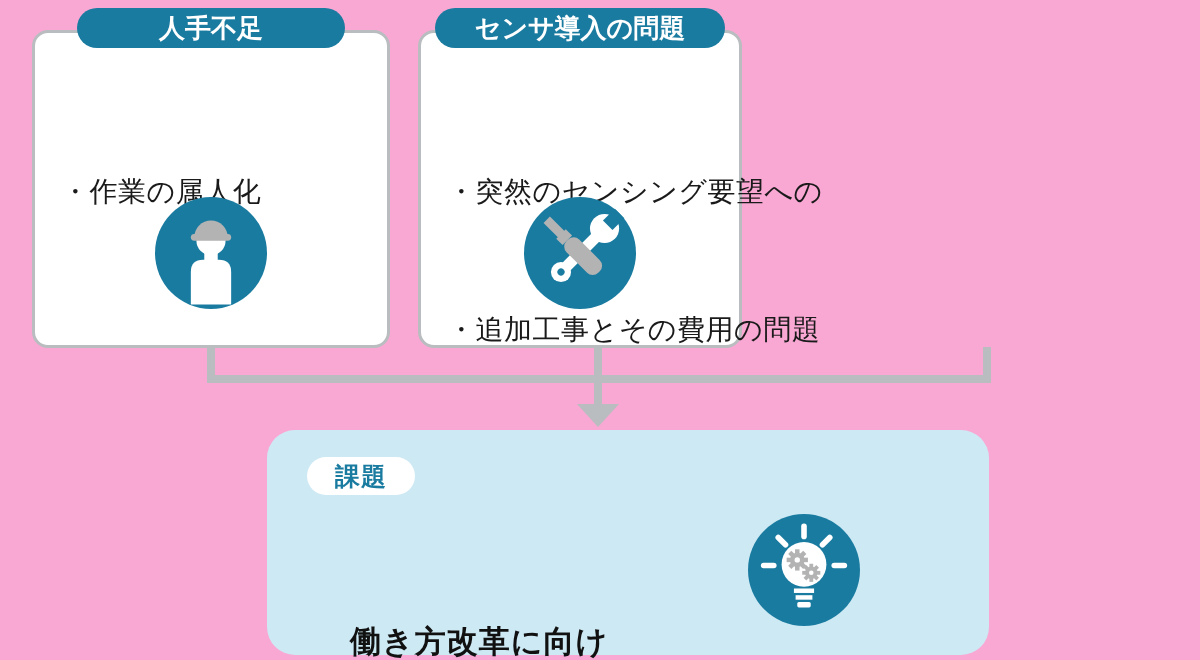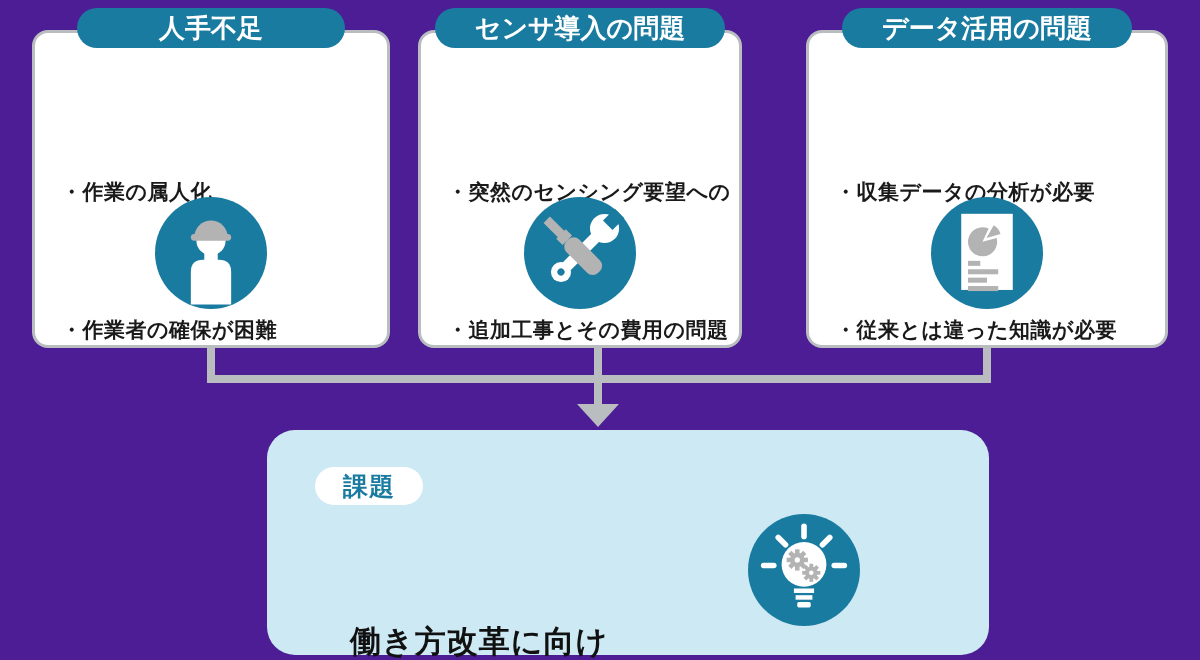--- a/index.html
+++ b/index.html
@@ -1,37 +1,37 @@
 <!DOCTYPE html>
 <html><head>
 <meta charset="utf-8">
 <style>
   html,body{margin:0;padding:0;background:#ffffff;}
   .stage{
-    position:relative;width:1200px;height:660px;background:#4c1d95;overflow:hidden;
+    position:relative;width:1200px;height:660px;background:#f9a8d4;overflow:hidden;
     font-family:"Liberation Sans","DejaVu Sans",sans-serif;
   }
   
   .card{
     position:absolute;top:30px;height:318px;box-sizing:border-box;
     background:#ffffff;border:3px solid #b9bdbf;border-radius:16px;
   }
   .card.c1{left:32px;width:358px;}
   .card.c2{left:418px;width:324px;}
   .card.c3{left:806px;width:362px;}
   .pill{
     position:absolute;top:-25px;left:50%;transform:translateX(-50%);
     height:40px;line-height:40px;border-radius:20px;background:#1a7ba0;
     color:#ffffff;font-weight:bold;font-size:26px;text-align:center;
     white-space:nowrap;box-sizing:border-box;padding:0 20px;
   }
   .pill.w1{min-width:268px;}
   .pill.w2{min-width:290px;}
   .bullets{
-    margin:44px 4px 0 26px;font-size:21px;font-weight:700;color:#1a1a1a;
+    margin:44px 4px 0 26px;font-size:28px;font-weight:400;color:#1a1a1a;
     line-height:46px;white-space:pre;letter-spacing:0.5px;
   }
   .card-icon{
     position:absolute;top:164px;left:50%;transform:translateX(-50%);
     width:112px;height:112px;
   }
   
   .line{position:absolute;background:#b9bdbf;}
   .stub-left  {left:207px;top:347px;width:8px;height:32px;}
   .stub-right {left:983px;top:347px;width:8px;height:32px;}
@@ -41,40 +41,39 @@
     position:absolute;left:577px;top:404px;width:0;height:0;
     border-left:21px solid transparent;border-right:21px solid transparent;
     border-top:23px solid #b9bdbf;
   }
   
   .summary{
     position:absolute;left:267px;top:430px;width:722px;height:225px;
     background:#cde9f4;border-radius:28px;
   }
   .badge{
-    position:absolute;left:48px;top:27px;height:38px;line-height:38px;
+    position:absolute;left:40px;top:27px;height:38px;line-height:38px;
     border-radius:19px;background:#ffffff;color:#1a7ba0;font-weight:bold;
-    font-size:25px;padding:0 28px;letter-spacing:1px;margin-top:10px;
+    font-size:25px;padding:0 28px;letter-spacing:1px;
   }
   .statement{
     position:absolute;left:83px;top:82px;font-size:31px;font-weight:bold;
     color:#111111;line-height:52px;letter-spacing:1px;white-space:pre;
   }
   .summary-icon{position:absolute;left:481px;top:84px;width:112px;height:112px;}
 </style>
 </head>
 <body>
 
 <div class="stage">
 
   <div class="card c1">
     <div class="pill w1">人手不足</div>
     <div class="bullets">
       <div>・作業の属人化</div>
-      <div>・作業者の確保が困難</div>
     </div>
     <svg class="card-icon" viewBox="0 0 100 100">
       <circle cx="50" cy="50" r="50" fill="#1a7ba0"></circle>
       <circle cx="50" cy="39" r="13" fill="#ffffff"></circle>
       <path d="M35 36 a15 15 0 0 1 30 0 z" fill="#b3b3b3"></path>
       <rect x="32" y="33" width="36" height="6" rx="3" fill="#b3b3b3"></rect>
       <rect x="44" y="50" width="12" height="10" fill="#ffffff"></rect>
       <path d="M32 67 q0 -11 11 -11 h14 q11 0 11 11 v29 h-36 z" fill="#ffffff"></path>
     </svg>
   </div>
@@ -98,37 +97,20 @@
       </g>
 
       <g transform="rotate(-45 50 50)">
         <rect x="46" y="8" width="8" height="19" fill="#b3b3b3"></rect>
         <rect x="44" y="26" width="12" height="8" fill="#b3b3b3"></rect>
         <rect x="42" y="34" width="16" height="40" rx="7" fill="#b3b3b3"></rect>
       </g>
     </svg>
   </div>
 
-  <div class="card c3">
-    <div class="pill w2">データ活用の問題</div>
-    <div class="bullets">
-      <div>・収集データの分析が必要</div>
-      <div>・従来とは違った知識が必要</div>
-    </div>
-    <svg class="card-icon" viewBox="0 0 100 100">
-      <circle cx="50" cy="50" r="50" fill="#1a7ba0"></circle>
-      <rect x="27" y="15" width="46" height="68" fill="#ffffff"></rect>
-      <path d="M51.5 28.2 A13 13 0 1 0 58.6 36.6 L46 40 Z" fill="#b3b3b3"></path>
-      <path d="M49.5 36.5 L56 25.2 A13 13 0 0 1 62.1 33.1 Z" fill="#b3b3b3"></path>
-      <rect x="33" y="57" width="11" height="4.5" fill="#b3b3b3"></rect>
-      <rect x="33" y="64.5" width="27" height="4.5" fill="#b3b3b3"></rect>
-      <rect x="33" y="72" width="17" height="4.5" fill="#b3b3b3"></rect>
-      <rect x="33" y="79.5" width="27" height="4.5" fill="#b3b3b3"></rect>
-    </svg>
-  </div>
 
   <div class="line stub-left"></div>
   <div class="line stub-right"></div>
   <div class="line bar"></div>
   <div class="line stub-mid"></div>
   <div class="arrow-head"></div>
 
   <div class="summary">
     <div class="badge">課題</div>
     <div class="statement">

